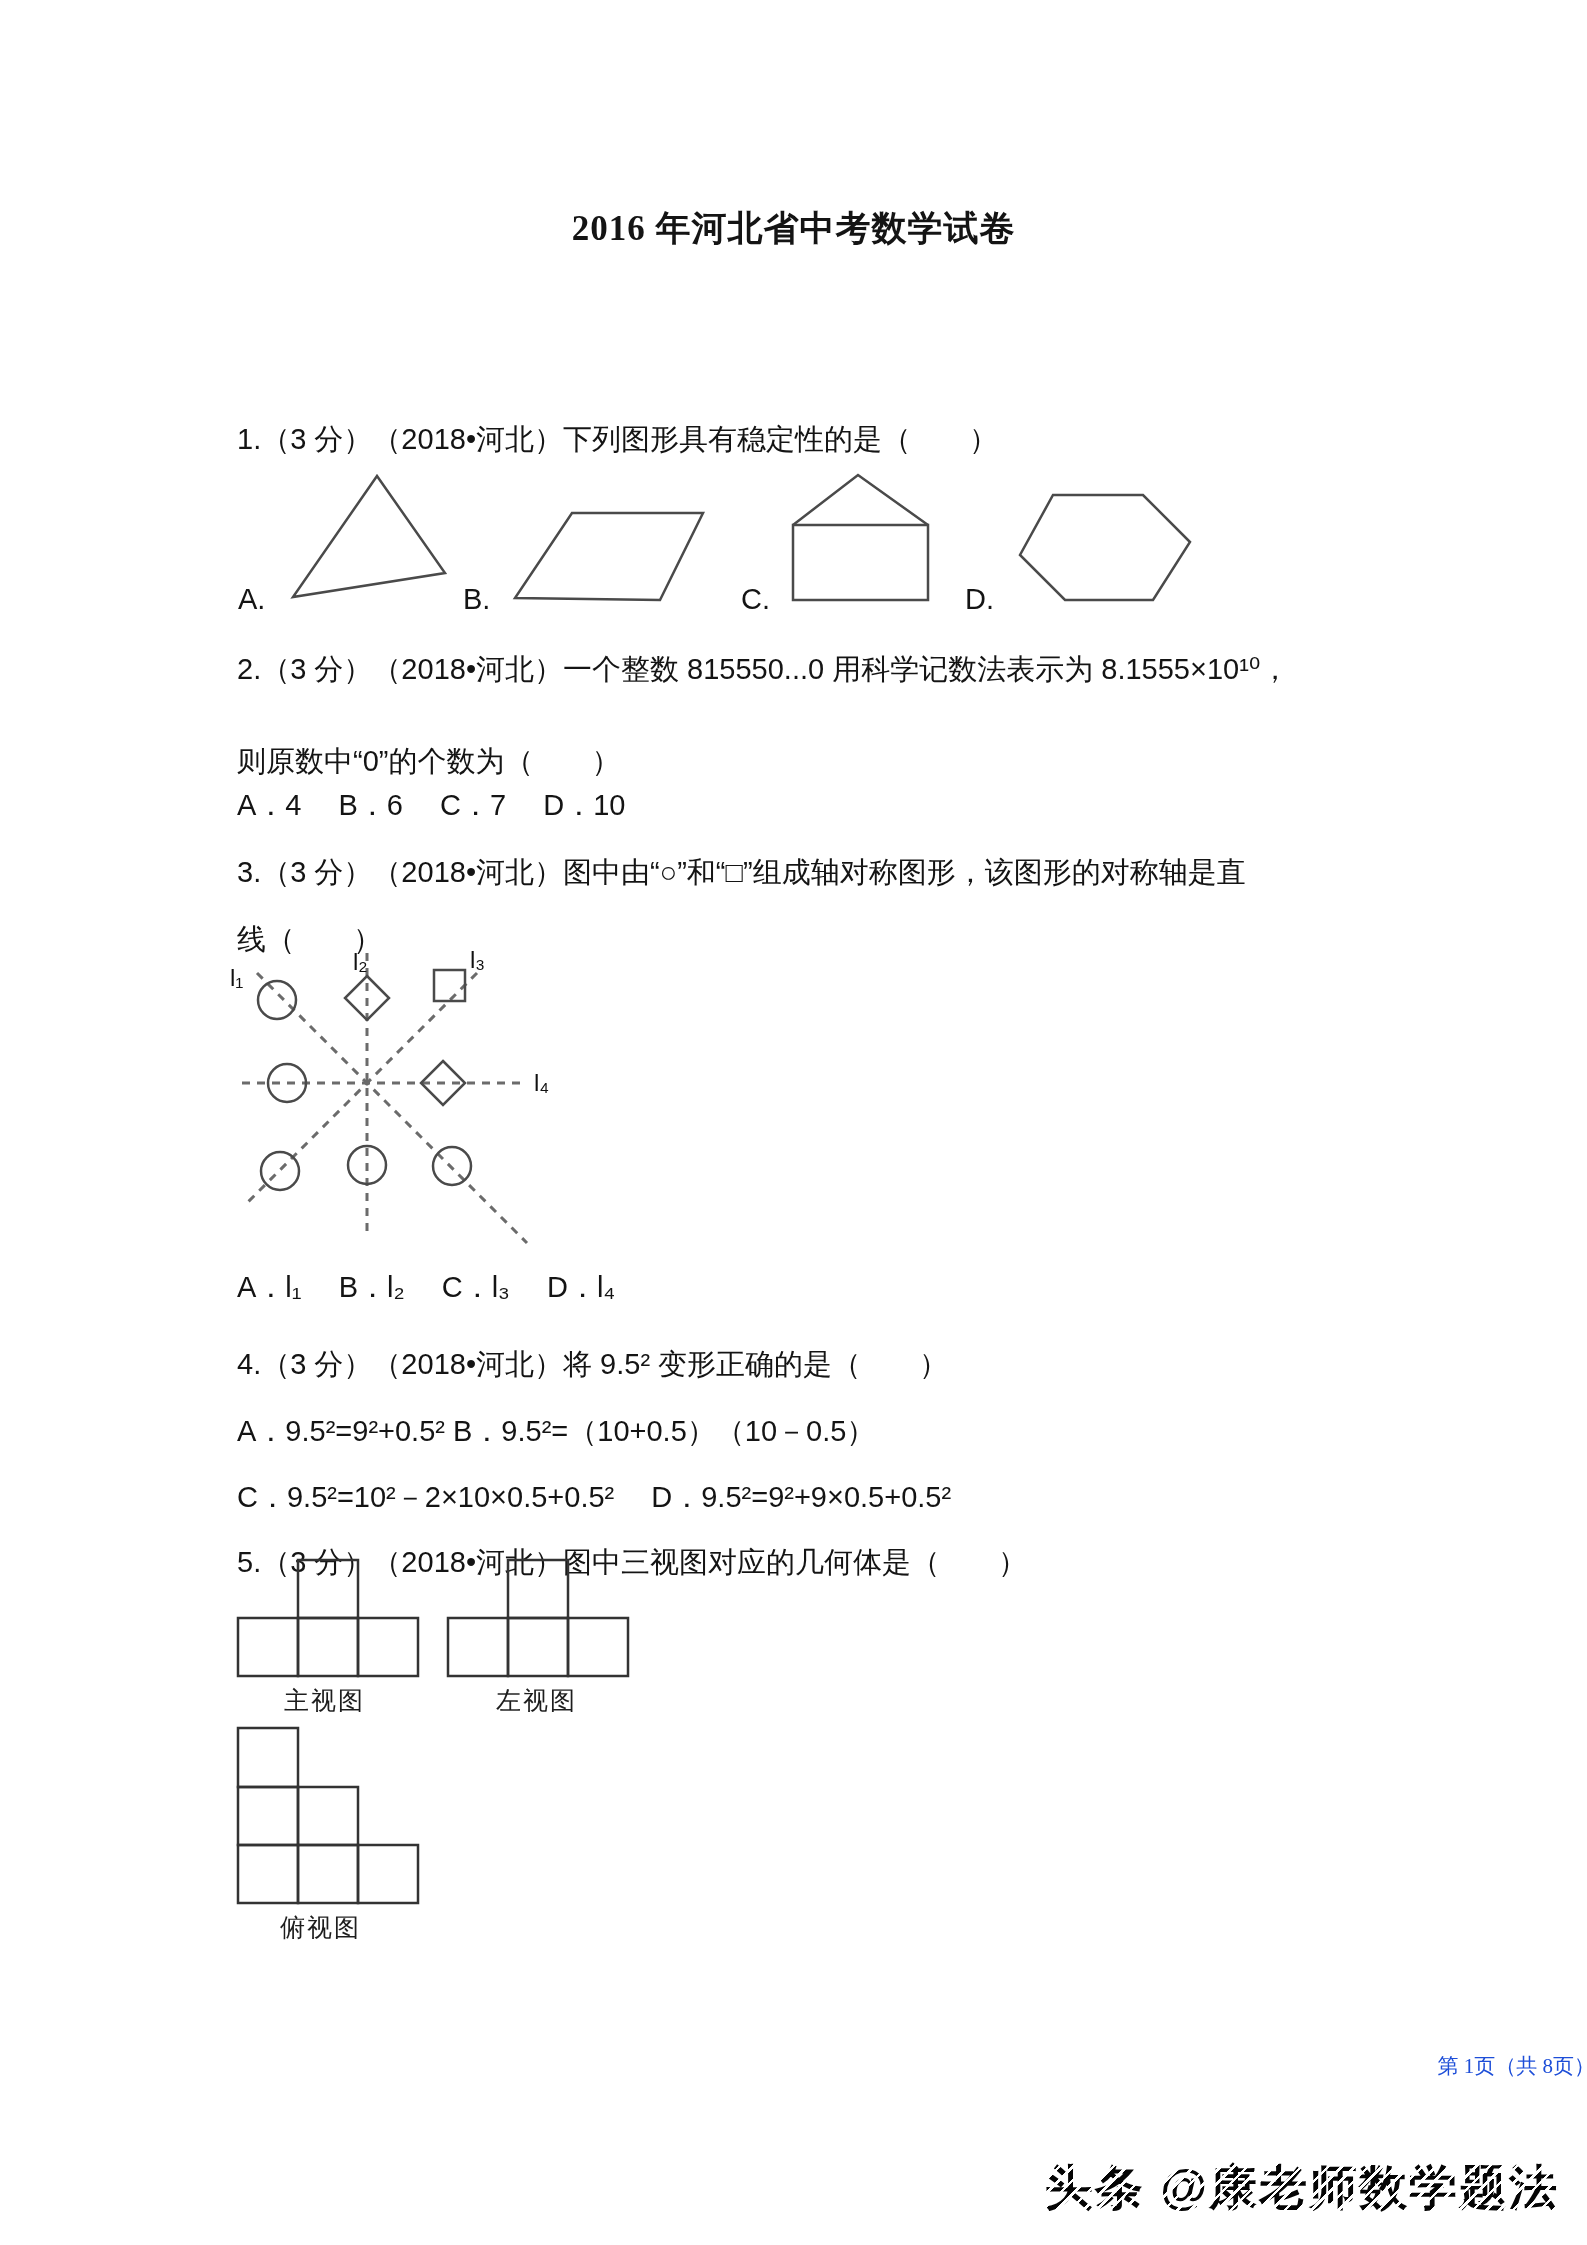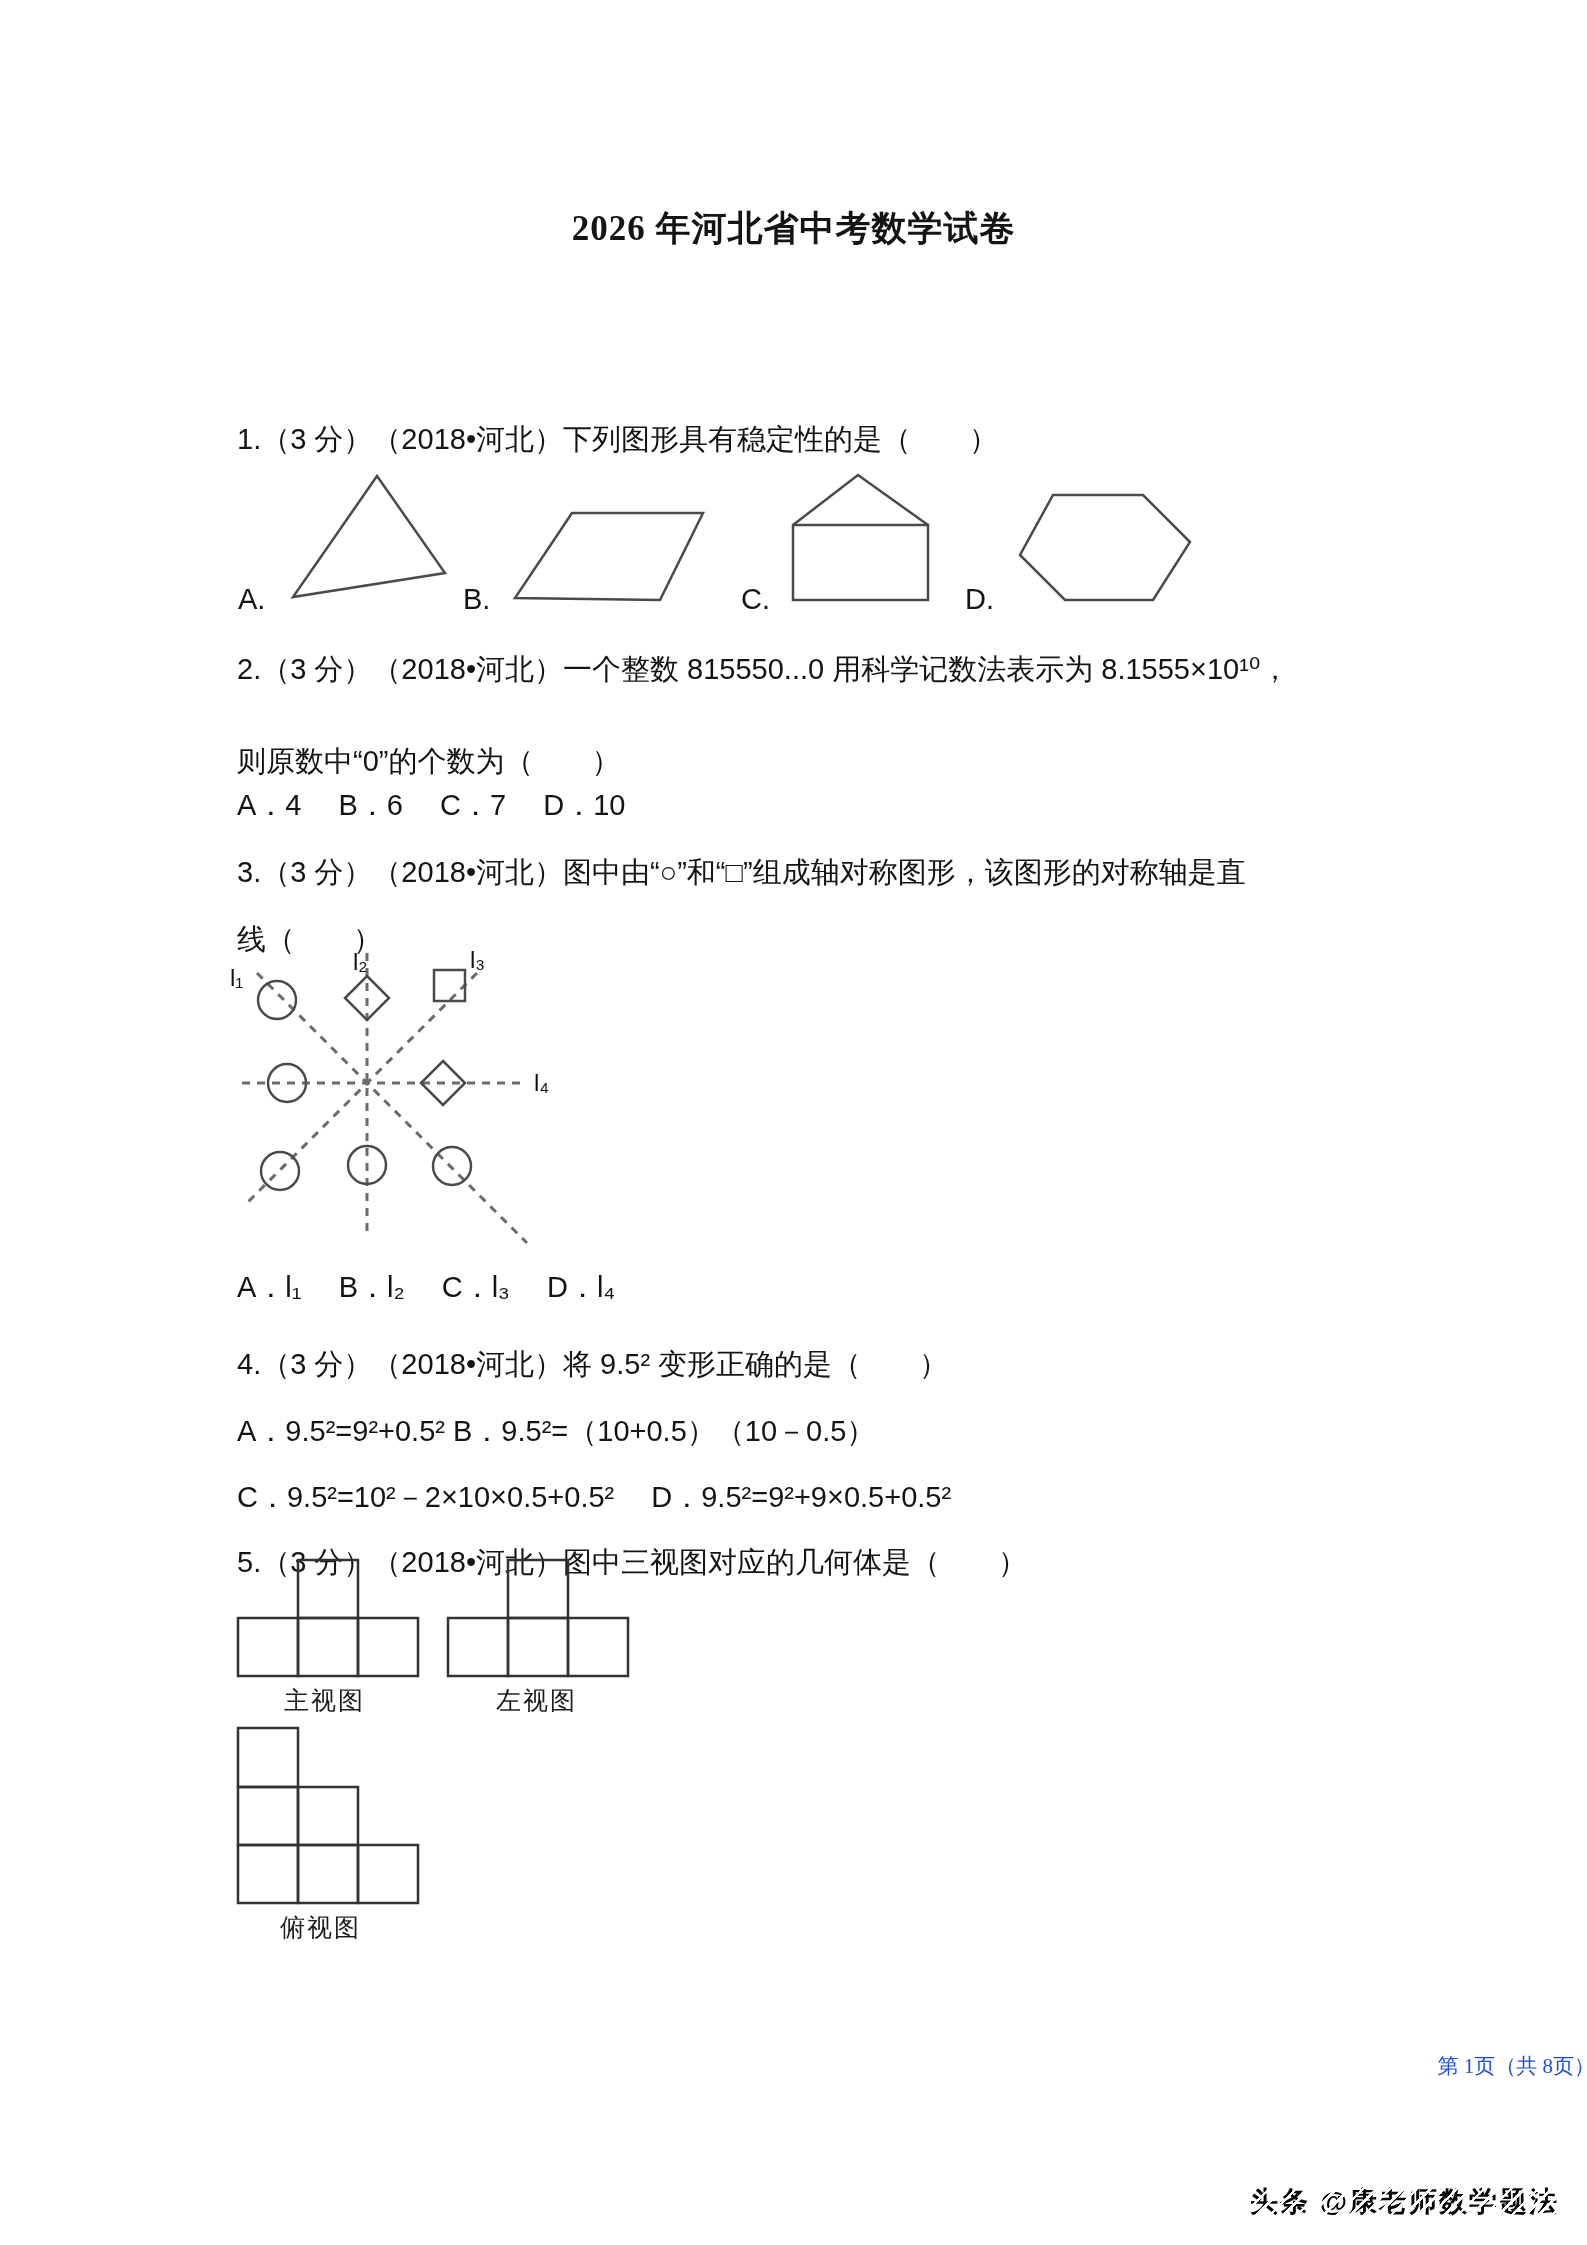--- a/index.html
+++ b/index.html
@@ -18,39 +18,39 @@
   .opt-letter { position:absolute; font-size:29px; }
   .fig { position:absolute; }
   .viewlabel { position:absolute; font-size:25px; color:#1d1d1d; letter-spacing:2px; }
   .footer {
     position:absolute; top:2052px; left:8px; width:100%;
     text-align:right; font-size:21px; color:#1d4ed8;
     font-family:"Liberation Serif","DejaVu Serif",serif;
   }
   .watermark {
     position:absolute; top:2156px; right:28px;
-    font-size:28px; font-weight:bold; letter-spacing:2px; color:#101010;margin-top:27px;
+    font-size:48px; font-weight:bold; letter-spacing:2px; color:#101010;
   }
   @supports (-webkit-background-clip: text) {
     .watermark {
       background:repeating-linear-gradient(135deg,#050505 0px,#050505 7px,#ffffff 7px,#ffffff 9.5px);
       -webkit-background-clip:text; background-clip:text; color:transparent;
     }
   }
   svg .stroke { fill:none; stroke:#4a4a4a; stroke-width:2.5; }
   svg .dash  { fill:none; stroke:#6b6b6b; stroke-width:3; stroke-dasharray:8 7; }
   svg .grid  { fill:none; stroke:#333333; stroke-width:2.5; }
   svg text   { font-family:"Liberation Sans","DejaVu Sans",sans-serif; font-size:24px; fill:#111; }
 </style>
 </head>
 <body>
 
 <div class="page">
 
-  <div class="title">2026 年河北省中考数学试卷</div>
+  <div class="title">2016 年河北省中考数学试卷</div>
 
 
   <div class="line" style="top:420px;">1.（3 分）（2018•河北）下列图形具有稳定性的是（　　）</div>
 
   <span class="opt-letter" style="left:238px;top:583px;">A.</span>
   <svg class="fig" style="left:285px;top:468px;" width="170" height="137" viewBox="0 0 170 137">
     <polygon class="stroke" points="92,8 160,105 8,129"></polygon>
   </svg>
 
   <span class="opt-letter" style="left:463px;top:583px;">B.</span>

